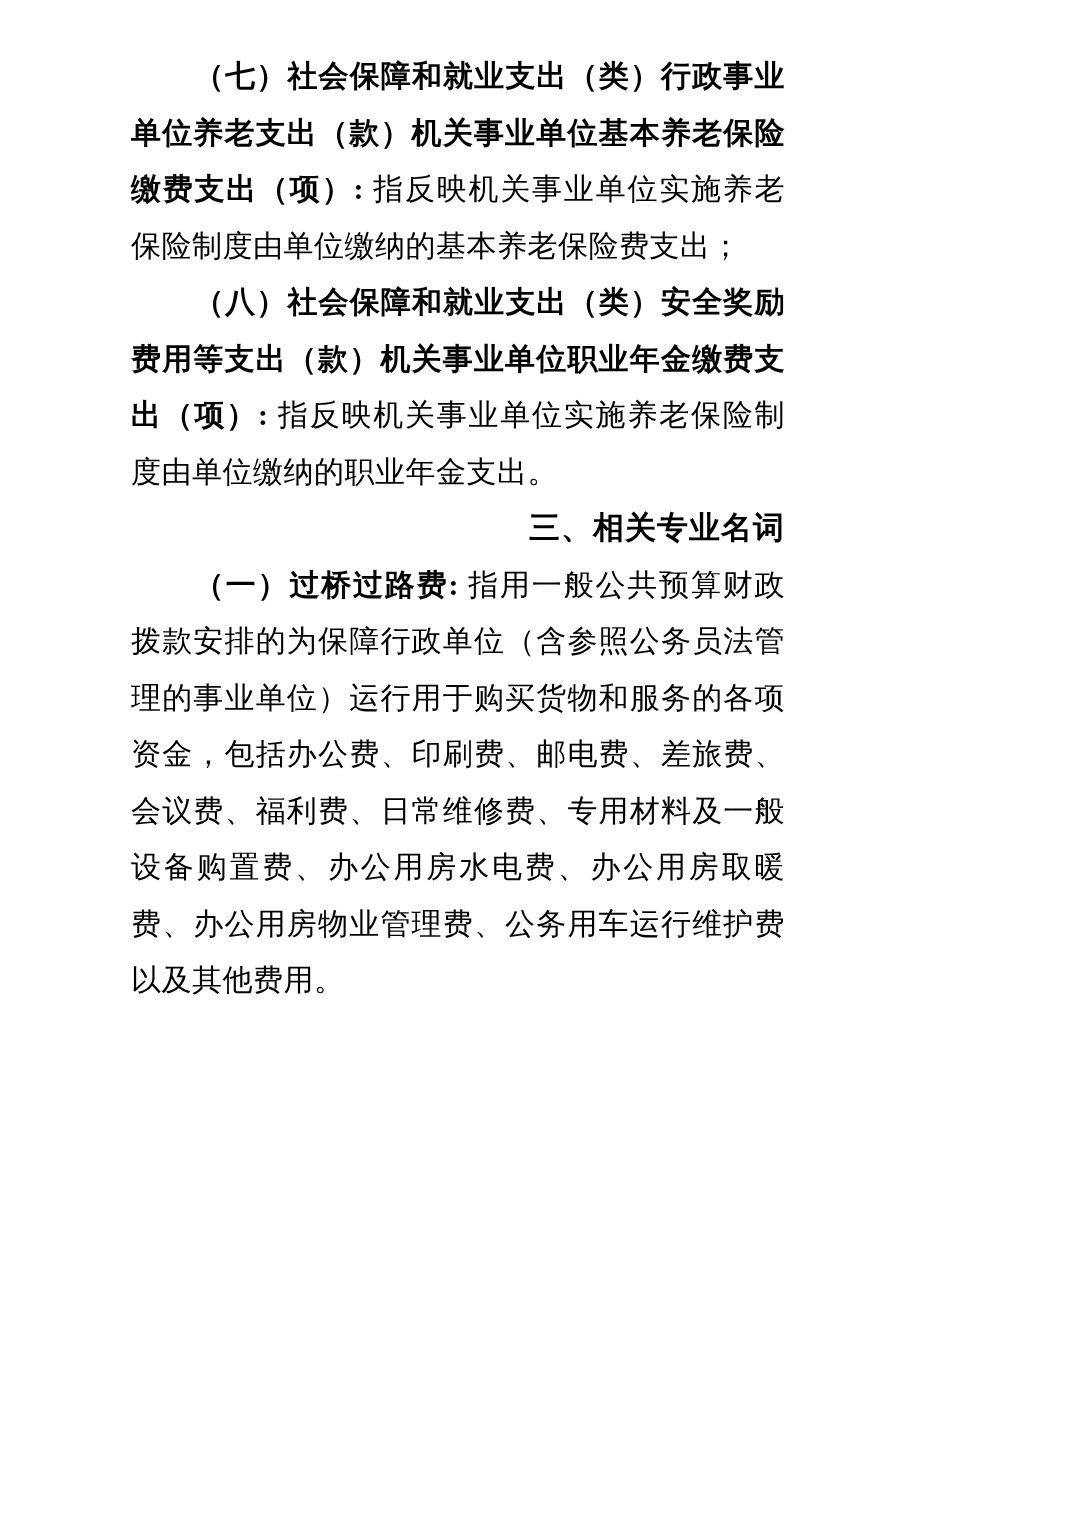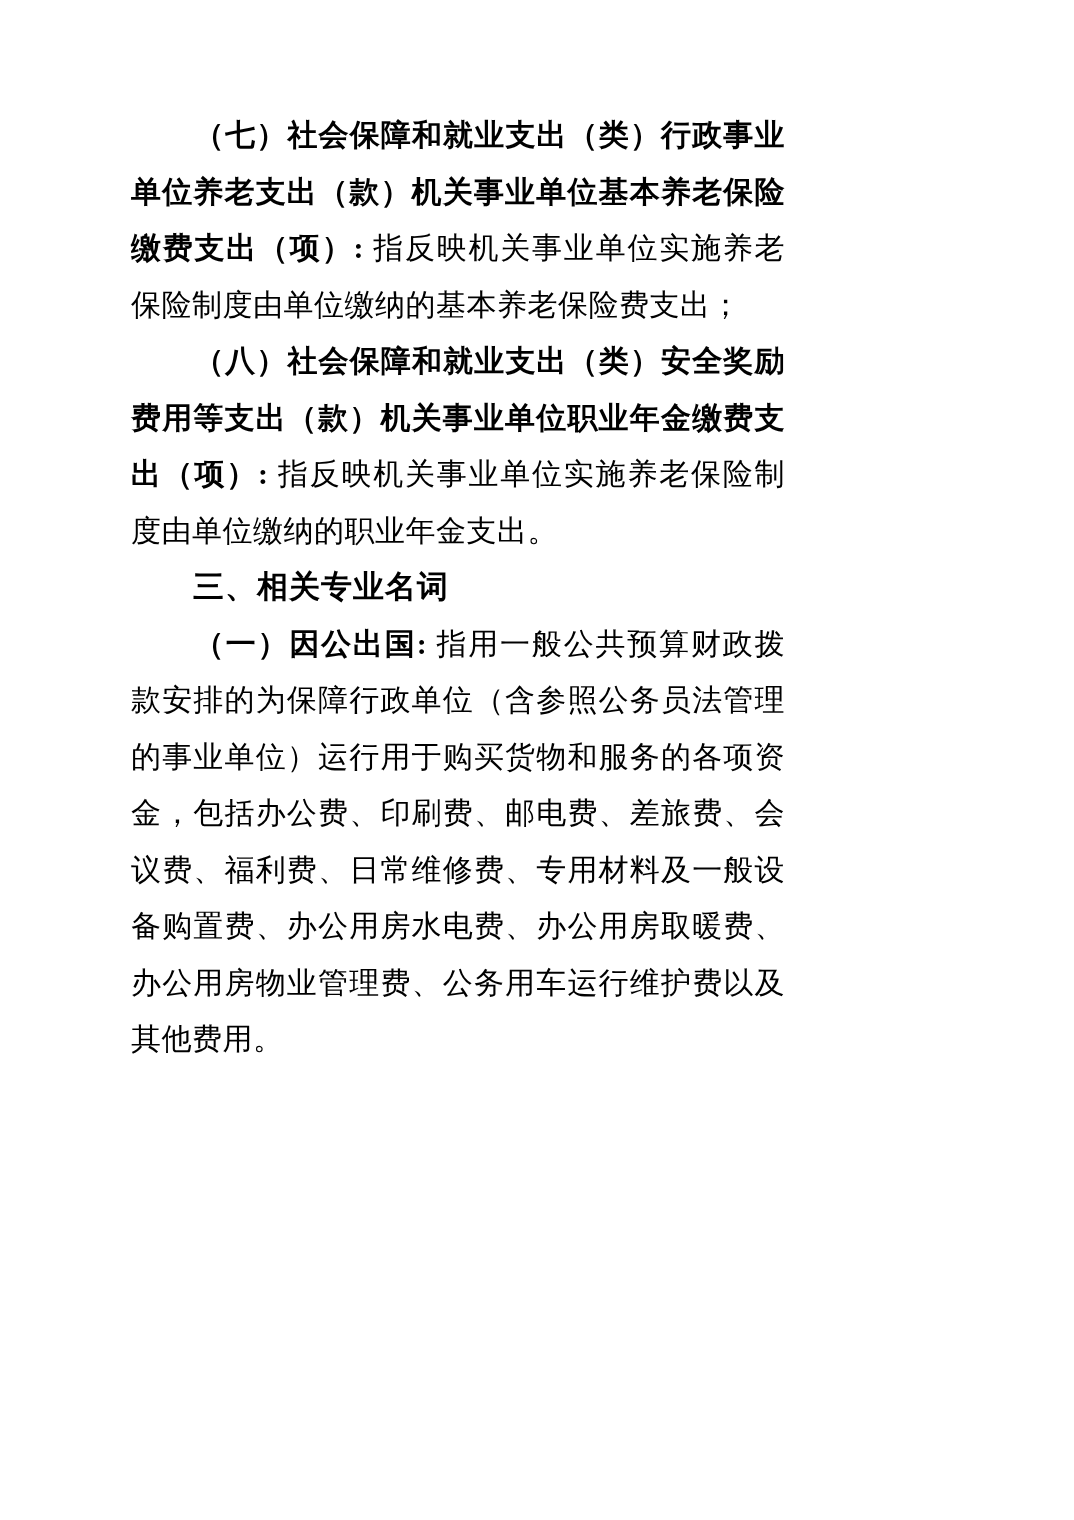--- a/index.html
+++ b/index.html
@@ -12,21 +12,21 @@
     height: 1520px;
     position: relative;
     overflow: hidden;
     font-family: "Liberation Serif", "DejaVu Serif", serif;
     color: #000000;
   }
   .page {
     box-sizing: border-box;
     width: 914px;
     height: 1520px;
-    padding: 107px 129px 0 131px;
+    padding: 48px 129px 0 131px;
     background: #ffffff;
   }
   .para {
     margin: 0;
     font-size: 30px;
     line-height: 56.5px;
     text-align: justify;
     text-justify: inter-character;
     text-indent: 2.1em;
     letter-spacing: 0.5px;
@@ -36,29 +36,30 @@
     font-weight: bold;
   }
   .section-heading {
     margin: 0;
     font-family: "Liberation Sans", "DejaVu Sans", sans-serif;
     font-weight: bold;
     font-size: 31px;
     line-height: 56.5px;
     text-indent: 2.0em;
     letter-spacing: 1px;
+    text-align: right;
   }
 </style>
 </head>
 <body>
 
 <div class="page">
 
   <p class="para"><span class="lead">（七）社会保障和就业支出（类）行政事业单位养老支出（款）机关事业单位基本养老保险缴费支出（项）: </span><span>指反映机关事业单位实施养老保险制度由单位缴纳的基本养老保险费支出；</span></p>
 
   <p class="para"><span class="lead">（八）社会保障和就业支出（类）安全奖励费用等支出（款）机关事业单位职业年金缴费支出（项）: </span><span>指反映机关事业单位实施养老保险制度由单位缴纳的职业年金支出。</span></p>
 
   <h2 class="section-heading">三、相关专业名词</h2>
 
-  <p class="para"><span class="lead">（一）因公出国: </span><span>指用一般公共预算财政拨款安排的为保障行政单位（含参照公务员法管理的事业单位）运行用于购买货物和服务的各项资金，包括办公费、印刷费、邮电费、差旅费、会议费、福利费、日常维修费、专用材料及一般设备购置费、办公用房水电费、办公用房取暖费、办公用房物业管理费、公务用车运行维护费以及其他费用。</span></p>
+  <p class="para"><span class="lead">（一）过桥过路费: </span><span>指用一般公共预算财政拨款安排的为保障行政单位（含参照公务员法管理的事业单位）运行用于购买货物和服务的各项资金，包括办公费、印刷费、邮电费、差旅费、会议费、福利费、日常维修费、专用材料及一般设备购置费、办公用房水电费、办公用房取暖费、办公用房物业管理费、公务用车运行维护费以及其他费用。</span></p>
 
 
 </div>
 
 </body></html>

